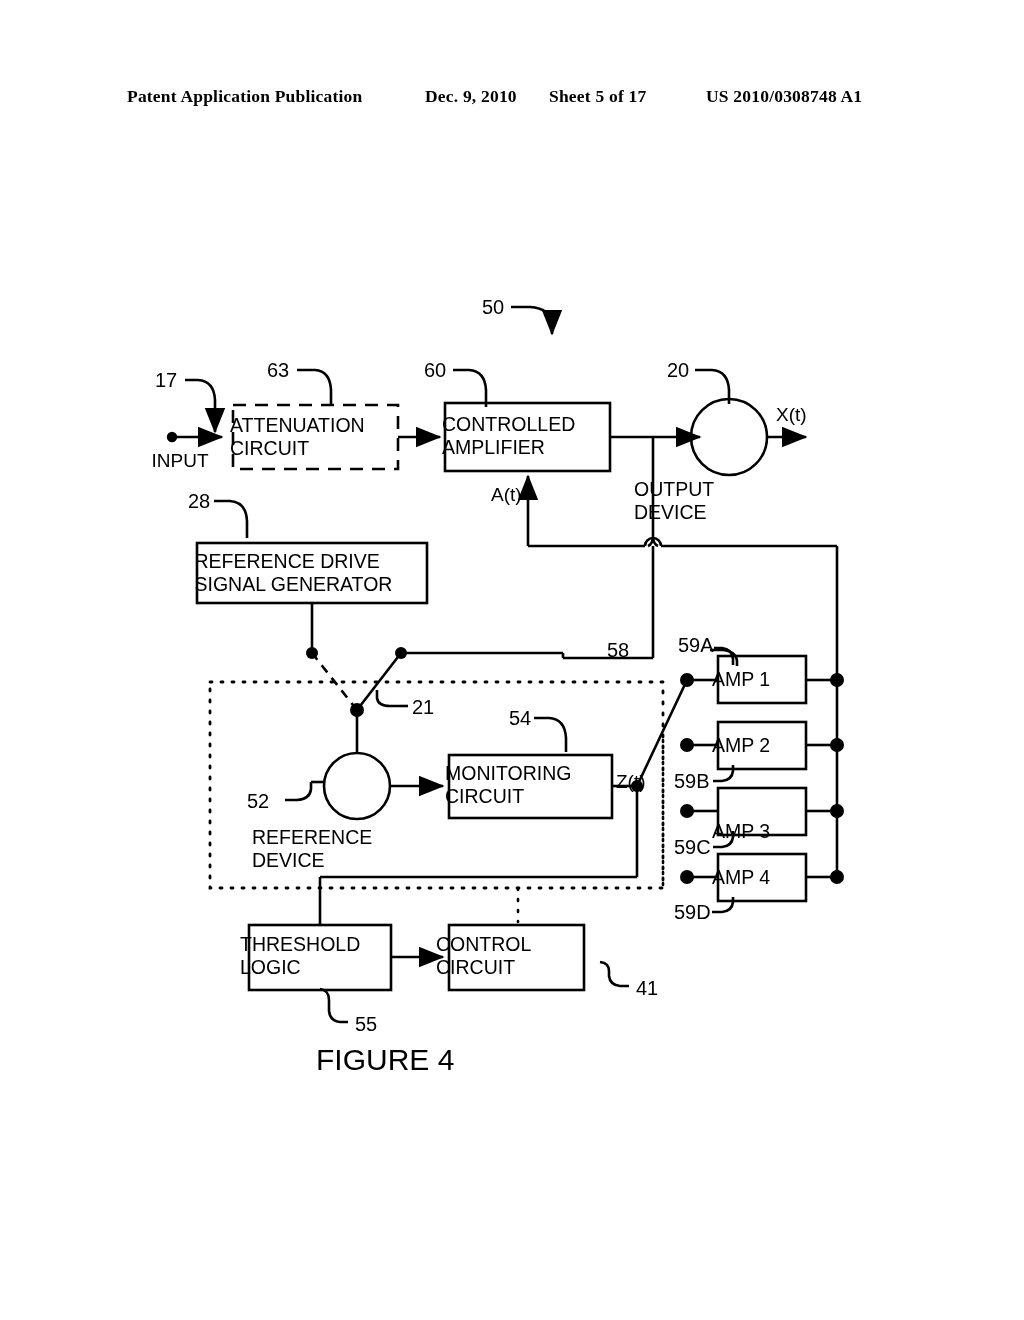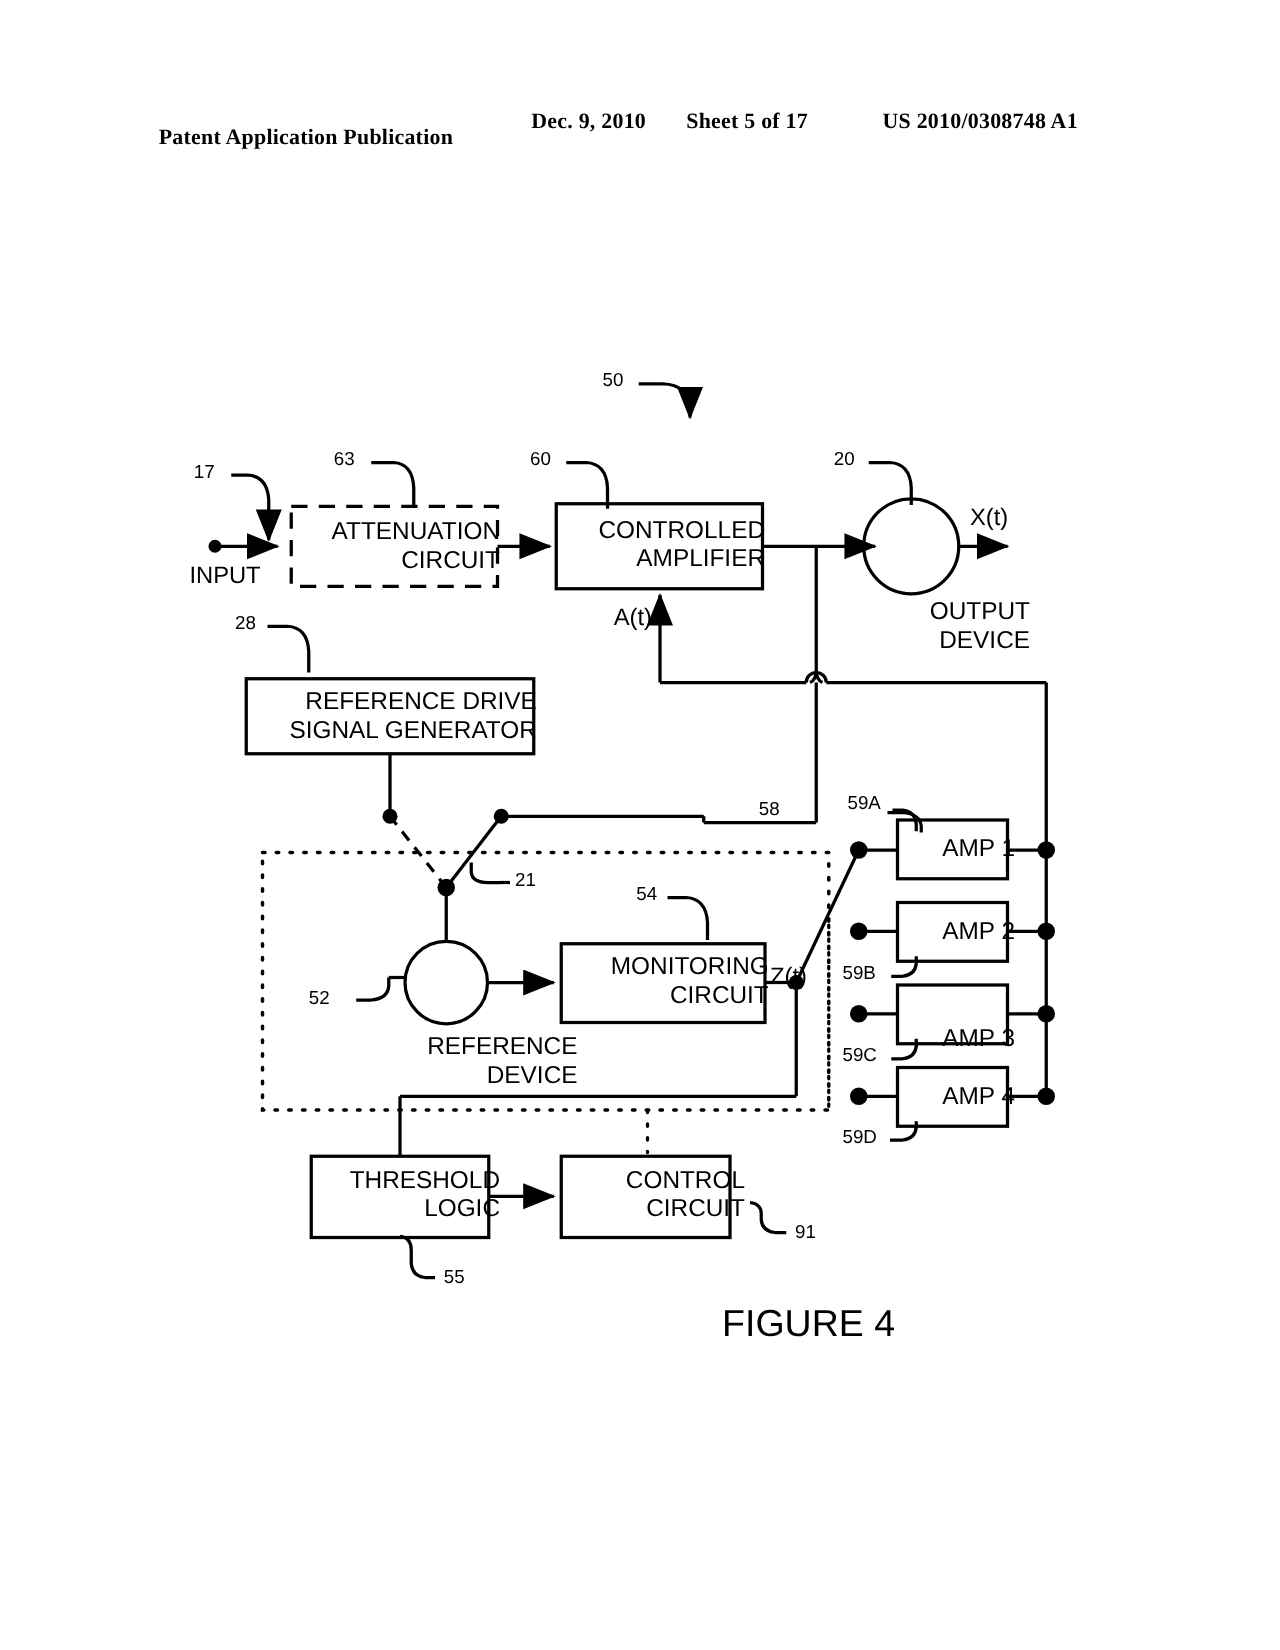--- a/index.html
+++ b/index.html
@@ -7,36 +7,36 @@
   body{
     width:1024px;height:1320px;position:relative;overflow:hidden;
     font-family:"Liberation Sans", sans-serif;color:#000;
   }
   
   #hdr{
     position:absolute;left:0;top:86px;width:1024px;height:24px;
     font-family:"Liberation Serif", serif;font-weight:bold;font-size:17.5px;
     letter-spacing:.2px;
   }
-  #hdr .h-pub{position:absolute;left:127px;top:0;white-space:nowrap;margin-top:13px;}
+  #hdr .h-pub{position:absolute;left:127px;top:0;white-space:nowrap;}
   #hdr .h-date{position:absolute;left:425px;top:0;white-space:nowrap;}
   #hdr .h-sheet{position:absolute;left:549px;top:0;white-space:nowrap;}
   #hdr .h-num{position:absolute;left:706px;top:0;white-space:nowrap;}
 
   
   #fig{position:absolute;left:0;top:0;width:1024px;height:1320px;}
   #fig svg{position:absolute;left:0;top:0;}
 
   
   .lbl{position:absolute;white-space:nowrap;font-family:"Liberation Sans", sans-serif;}
   .blk{font-size:19.5px;text-align:center;line-height:23px;}
-  .ref{font-size:15px;}
+  .ref{font-size:20px;}
   .sig{font-size:19px;}
   .cap{font-size:30px;}
-  .ctr{transform:translateX(-50%);text-align:right;}
+  .ctr{transform:translateX(-50%);text-align:left;}
 </style>
 </head>
 <body>
 
 <div id="hdr">
   <span class="h-pub">Patent Application Publication</span>
   <span class="h-date">Dec. 9, 2010</span>
   <span class="h-sheet">Sheet 5 of 17</span>
   <span class="h-num">US 2010/0308748 A1</span>
 </div>
@@ -185,21 +185,21 @@
 <span class="lbl ref" style="left:188px;top:490px">28</span>
 <span class="lbl ref" style="left:412px;top:696px">21</span>
 <span class="lbl ref" style="left:509px;top:707px">54</span>
 <span class="lbl ref" style="left:247px;top:790px">52</span>
 <span class="lbl ref" style="left:607px;top:639px">58</span>
 <span class="lbl ref" style="left:678px;top:634px">59A</span>
 <span class="lbl ref" style="left:674px;top:770px">59B</span>
 <span class="lbl ref" style="left:674px;top:836px">59C</span>
 <span class="lbl ref" style="left:674px;top:901px">59D</span>
 <span class="lbl ref" style="left:355px;top:1013px">55</span>
-<span class="lbl ref" style="left:636px;top:977px">91</span>
+<span class="lbl ref" style="left:636px;top:977px">41</span>
 
 <span class="lbl sig ctr" style="left:180px;top:450px">INPUT</span>
 <span class="lbl sig" style="left:776px;top:404px">X(t)</span>
 <span class="lbl sig" style="left:491px;top:484px">A(t)</span>
 <span class="lbl sig" style="left:616px;top:771px">Z(t)</span>
 
 <div class="lbl blk ctr" style="left:315px;top:414px;width:170px">
   <div>ATTENUATION</div>
   <div>CIRCUIT</div>
 </div>

